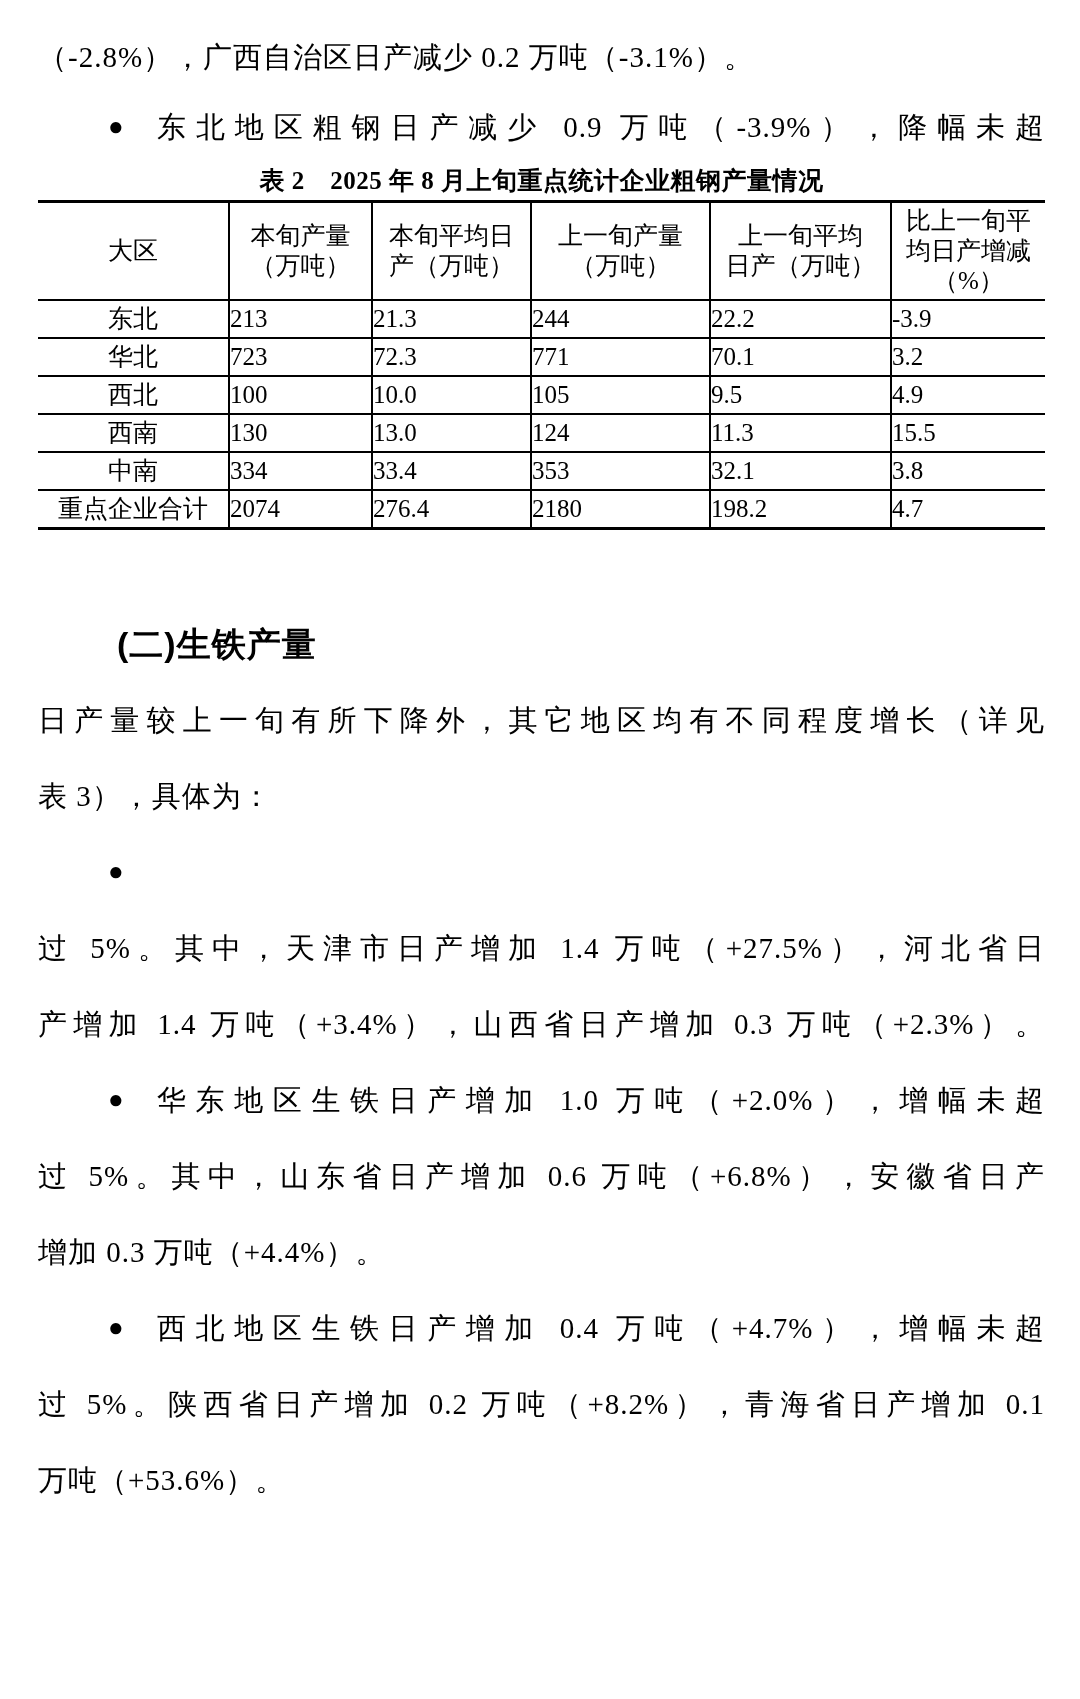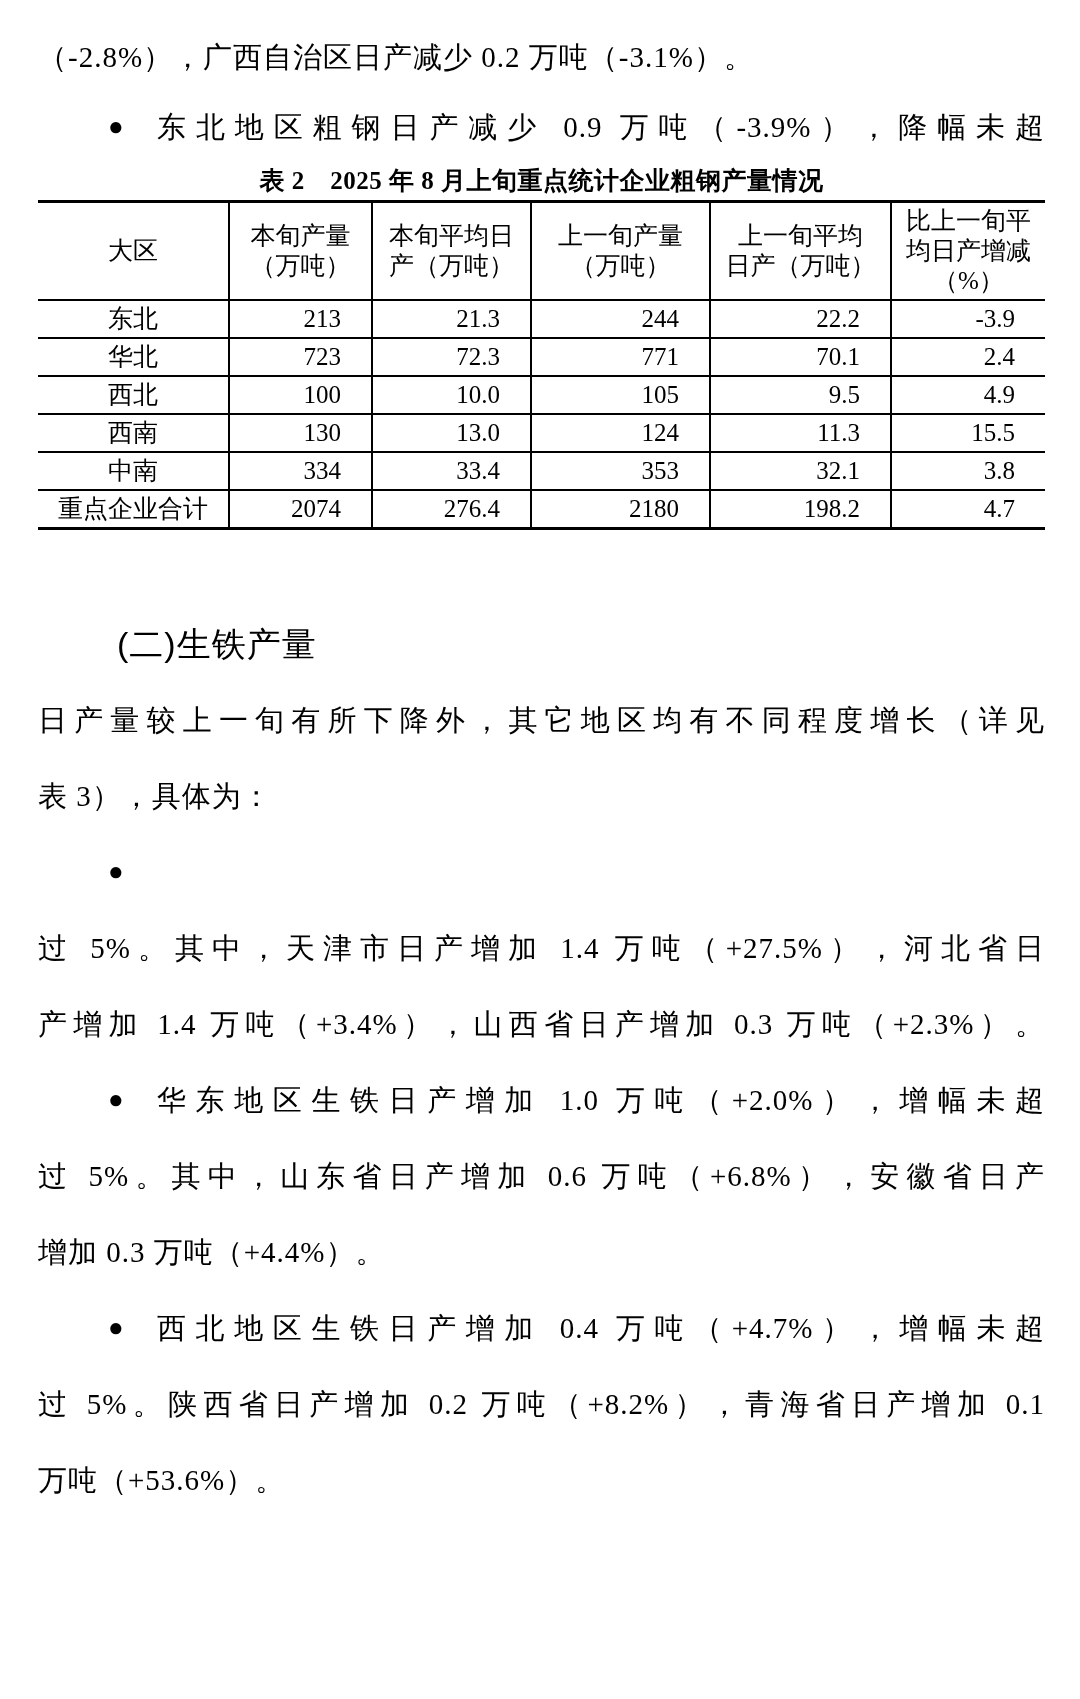--- a/index.html
+++ b/index.html
@@ -56,27 +56,27 @@
     border-bottom: 2.5px solid #000;
   }
   .steel td {
     height: 36px; line-height: 36px;
     padding: 0;
     border-bottom: 2px solid #000;
     vertical-align: middle;
   }
   .steel th + th, .steel td + td { border-left: 2px solid #000; }
   .steel td.region { text-align: center; }
-  .steel td.num { text-align: right; padding-right: 30px; }
+  .steel td.num { text-align: left; padding-right: 16px; }
 
   .section-heading {
     margin: 0; margin-top: 92px;
     padding-left: 79px;
     font-family: "Liberation Sans", "DejaVu Sans", sans-serif;
-    font-size: 34px; font-weight: normal;
+    font-size: 34px; font-weight: bold;
     line-height: 44px;
     letter-spacing: 1px;
   }
 </style>
 </head>
 <body>
 
 <div class="content">
 
   <div class="intro-block">
@@ -122,21 +122,21 @@
         <td class="num">244</td>
         <td class="num">22.2</td>
         <td class="num">-3.9</td>
       </tr>
       <tr>
         <td class="region">华北</td>
         <td class="num">723</td>
         <td class="num">72.3</td>
         <td class="num">771</td>
         <td class="num">70.1</td>
-        <td class="num">2.4</td>
+        <td class="num">3.2</td>
       </tr>
       <tr>
         <td class="region">西北</td>
         <td class="num">100</td>
         <td class="num">10.0</td>
         <td class="num">105</td>
         <td class="num">9.5</td>
         <td class="num">4.9</td>
       </tr>
       <tr>

